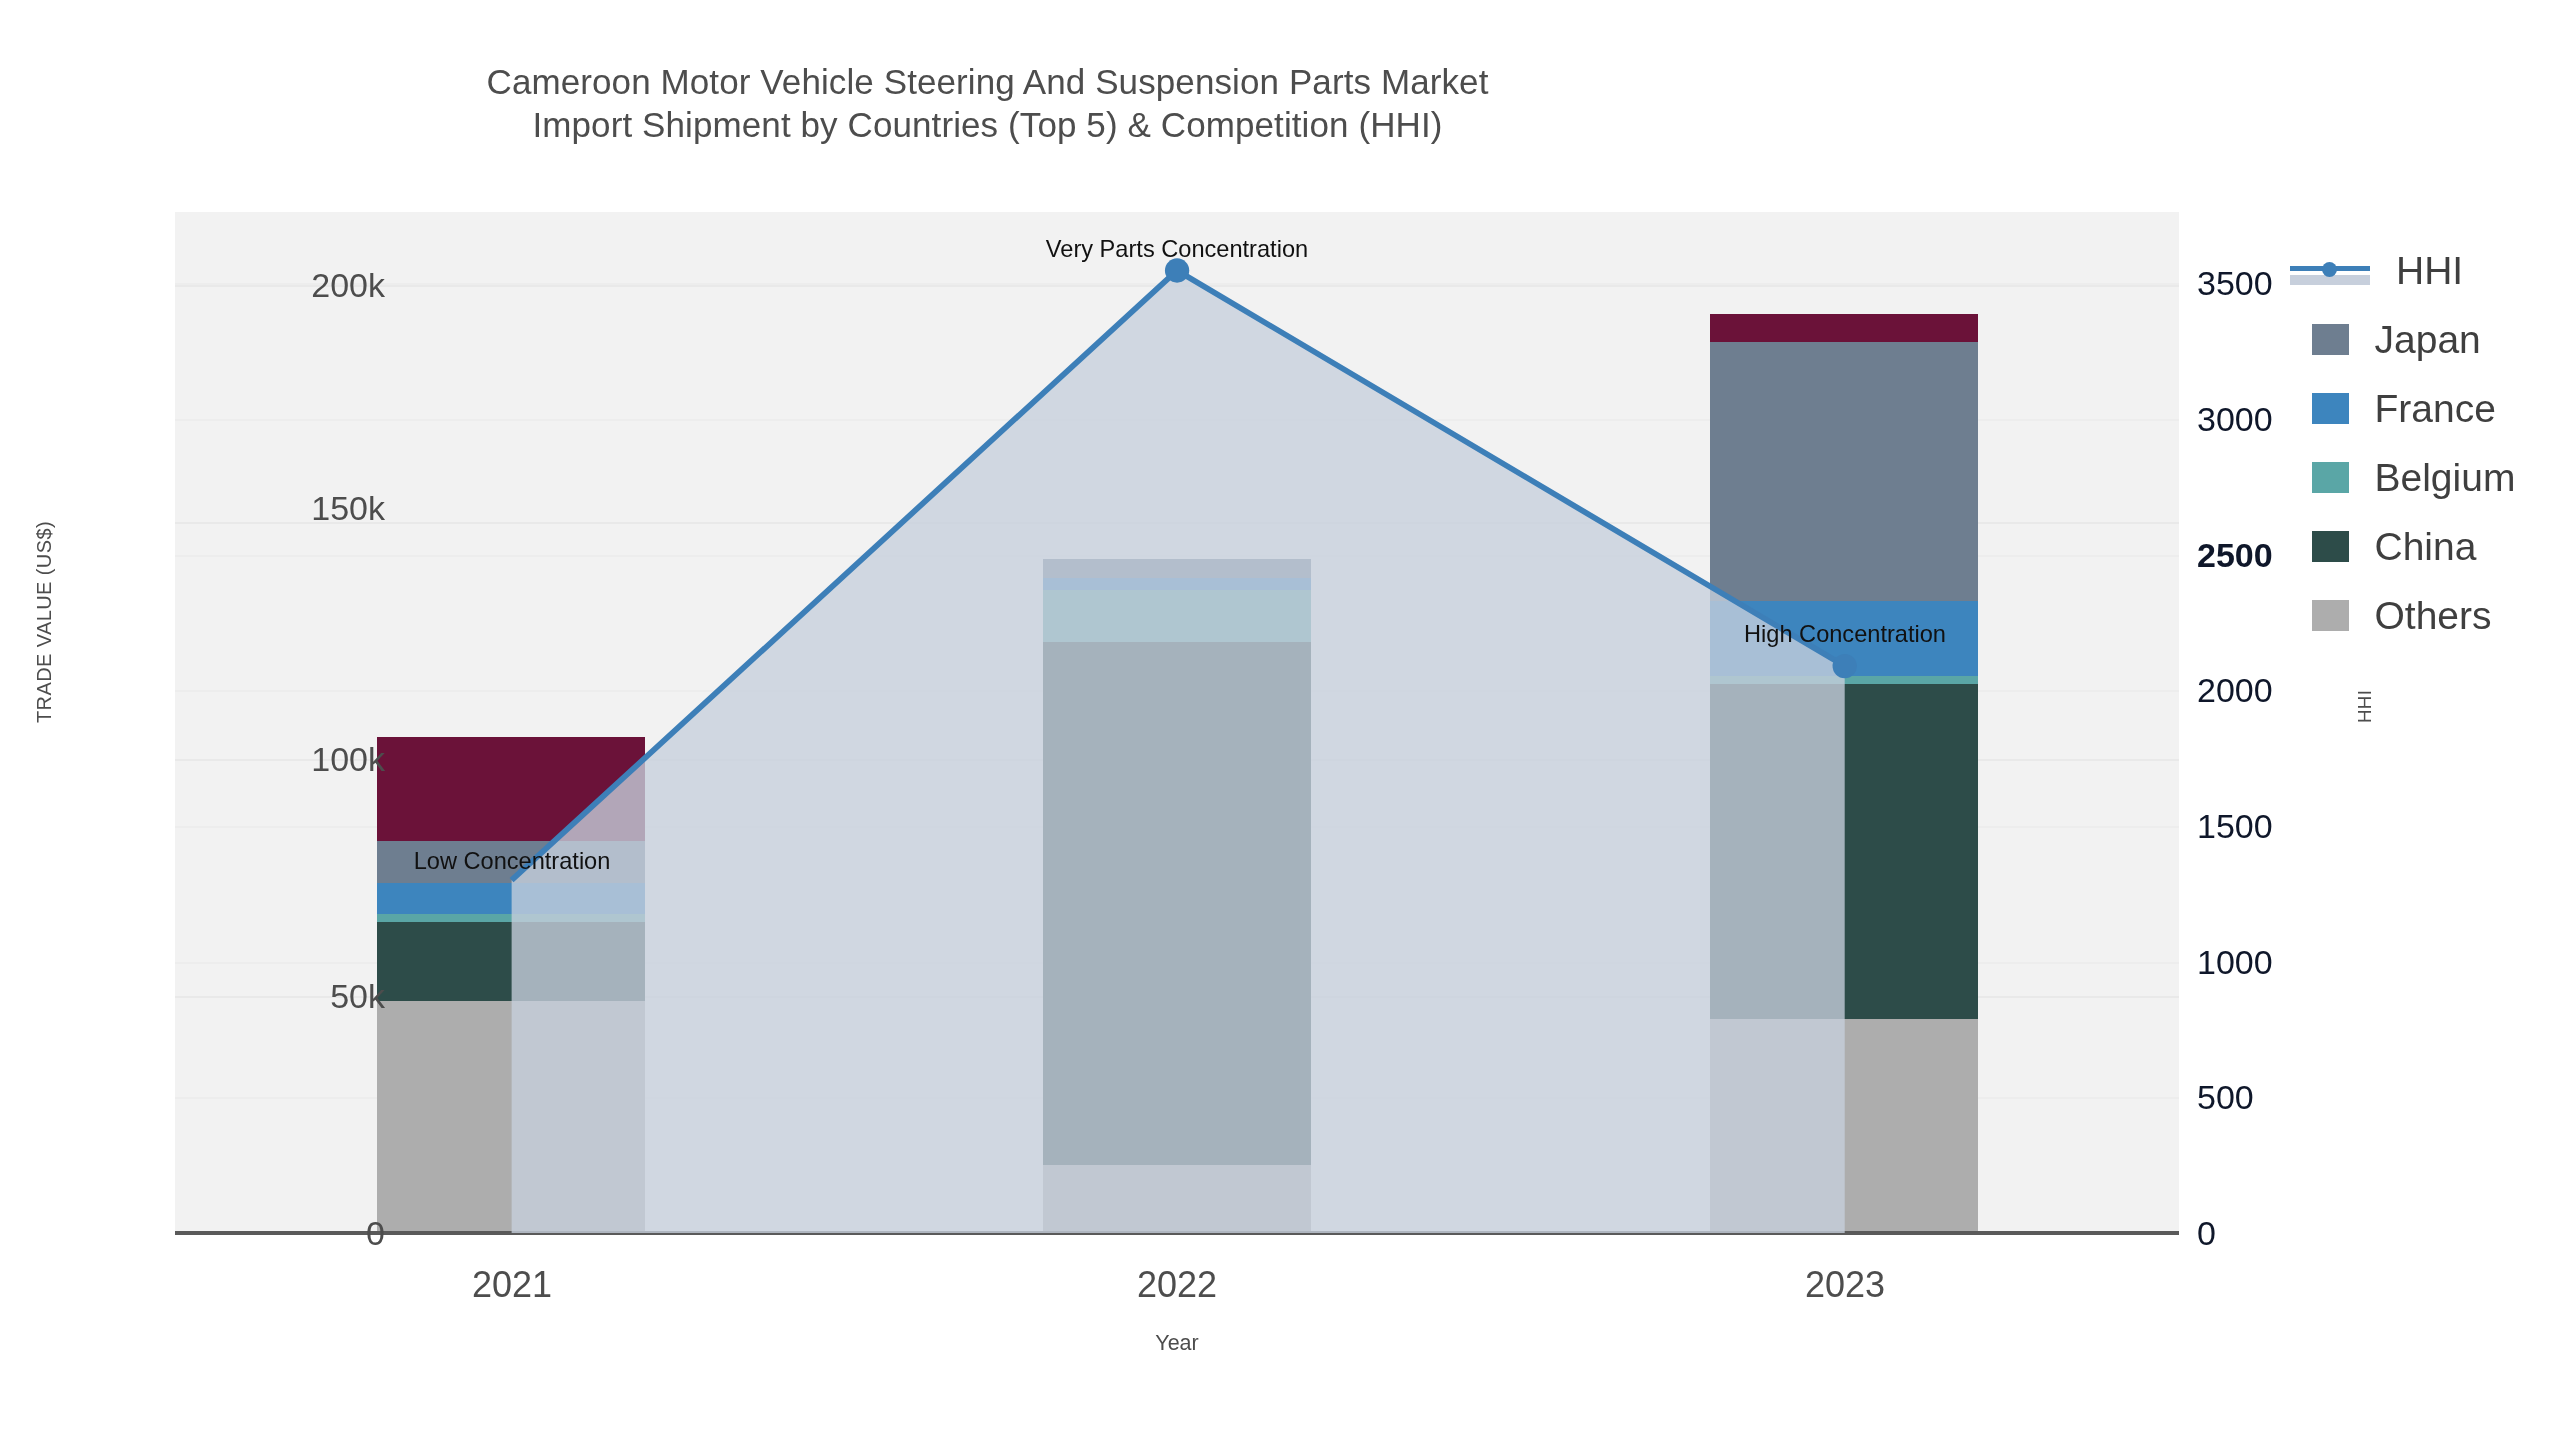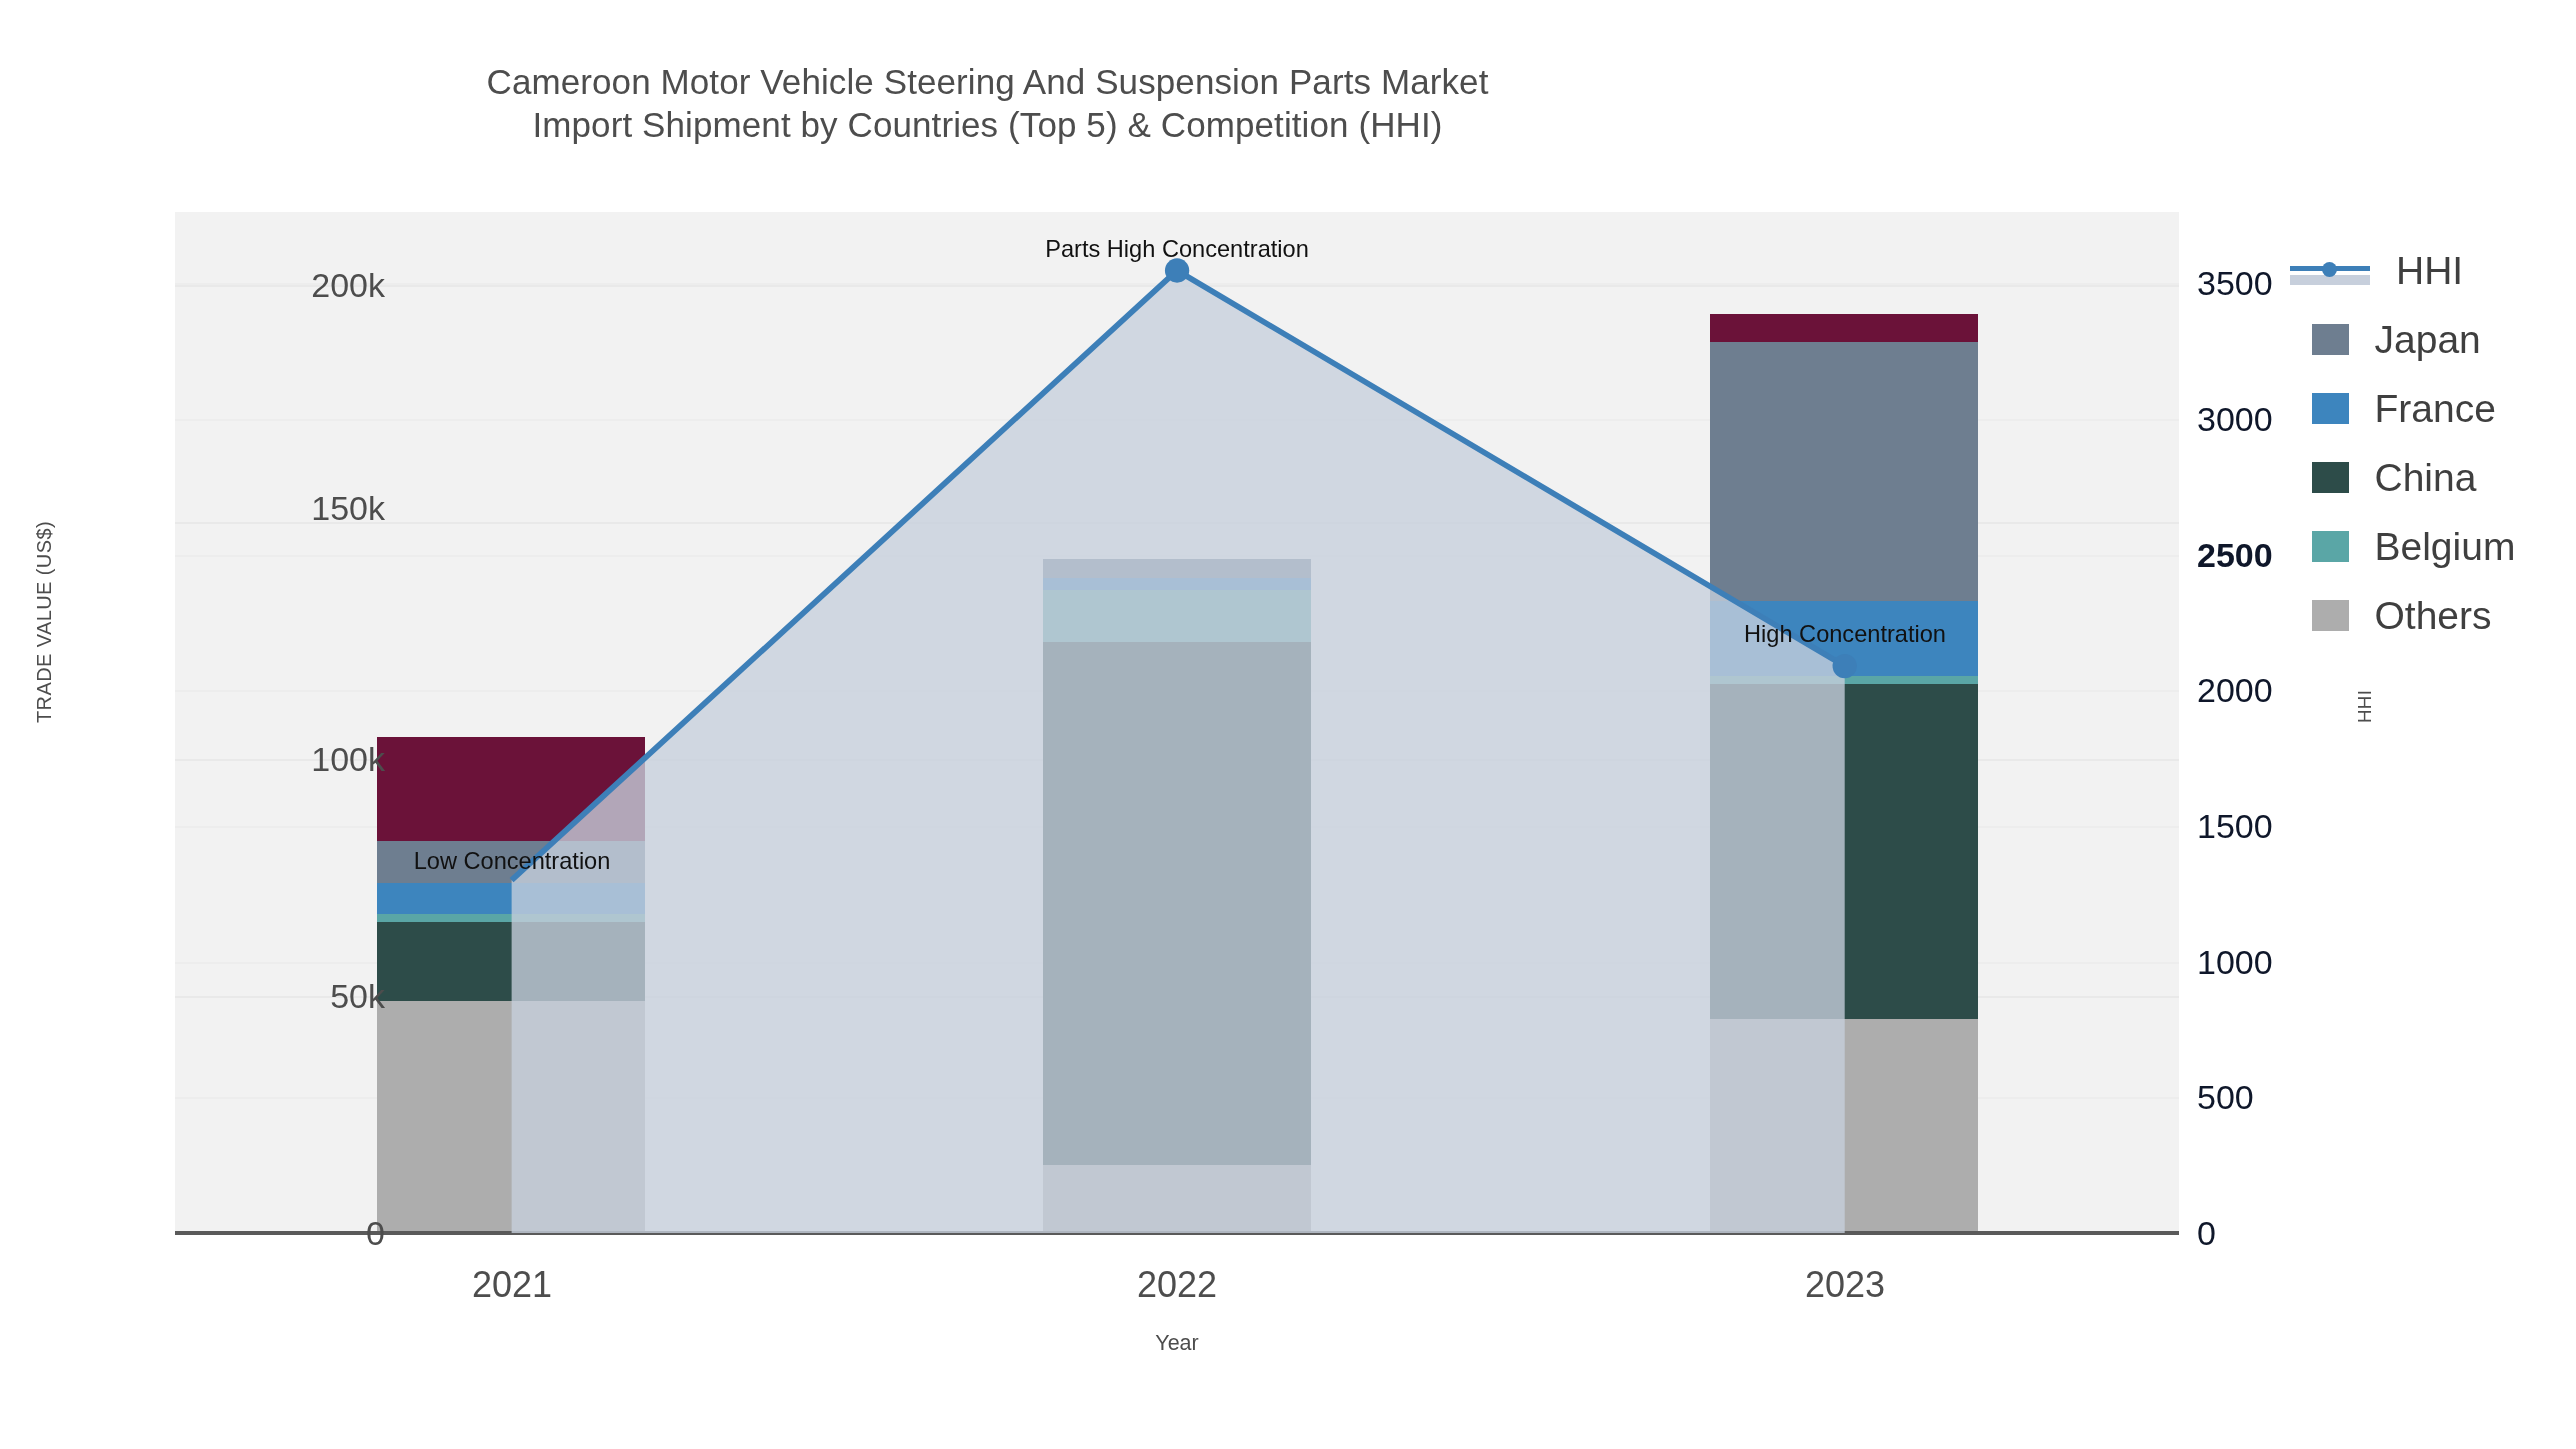--- a/index.html
+++ b/index.html
@@ -148,21 +148,21 @@
 
   <div id="xlabs">
       <div class="xlab" style="left: 512px;">2021</div>
       <div class="xlab" style="left: 1177px;">2022</div>
       <div class="xlab" style="left: 1845px;">2023</div>
     </div>
   <div class="xtitle">Year</div>
 
   <div id="annots">
       <div class="annot" style="left: 512px; top: 848px;">Low Concentration</div>
-      <div class="annot" style="left: 1177px; top: 236px;">Parts High Concentration</div>
+      <div class="annot" style="left: 1177px; top: 236px;">Very Parts Concentration</div>
       <div class="annot" style="left: 1845px; top: 621px;">High Concentration</div>
     </div>
 
   <div class="legend" id="legend">
       <div class="legrow">
         <span class="legline">
           <span class="lbar"></span>
           <span class="lstroke"></span>
           <span class="ldot"></span>
         </span>
@@ -170,26 +170,26 @@
       </div>
       <div class="legrow">
         <span class="swatch" style="background: rgb(110, 126, 144);"></span>
         <span class="legtext">Japan</span>
       </div>
       <div class="legrow">
         <span class="swatch" style="background: rgb(61, 133, 190);"></span>
         <span class="legtext">France</span>
       </div>
       <div class="legrow">
+        <span class="swatch" style="background: rgb(90, 166, 166);"></span>
+        <span class="legtext">Belgium</span>
+      </div>
+      <div class="legrow">
         <span class="swatch" style="background: rgb(45, 76, 73);"></span>
         <span class="legtext">China</span>
-      </div>
-      <div class="legrow">
-        <span class="swatch" style="background: rgb(90, 166, 166);"></span>
-        <span class="legtext">Belgium</span>
       </div>
       <div class="legrow">
         <span class="swatch" style="background: rgb(173, 173, 173);"></span>
         <span class="legtext">Others</span>
       </div>
     </div>
 
 </div>
 
 

